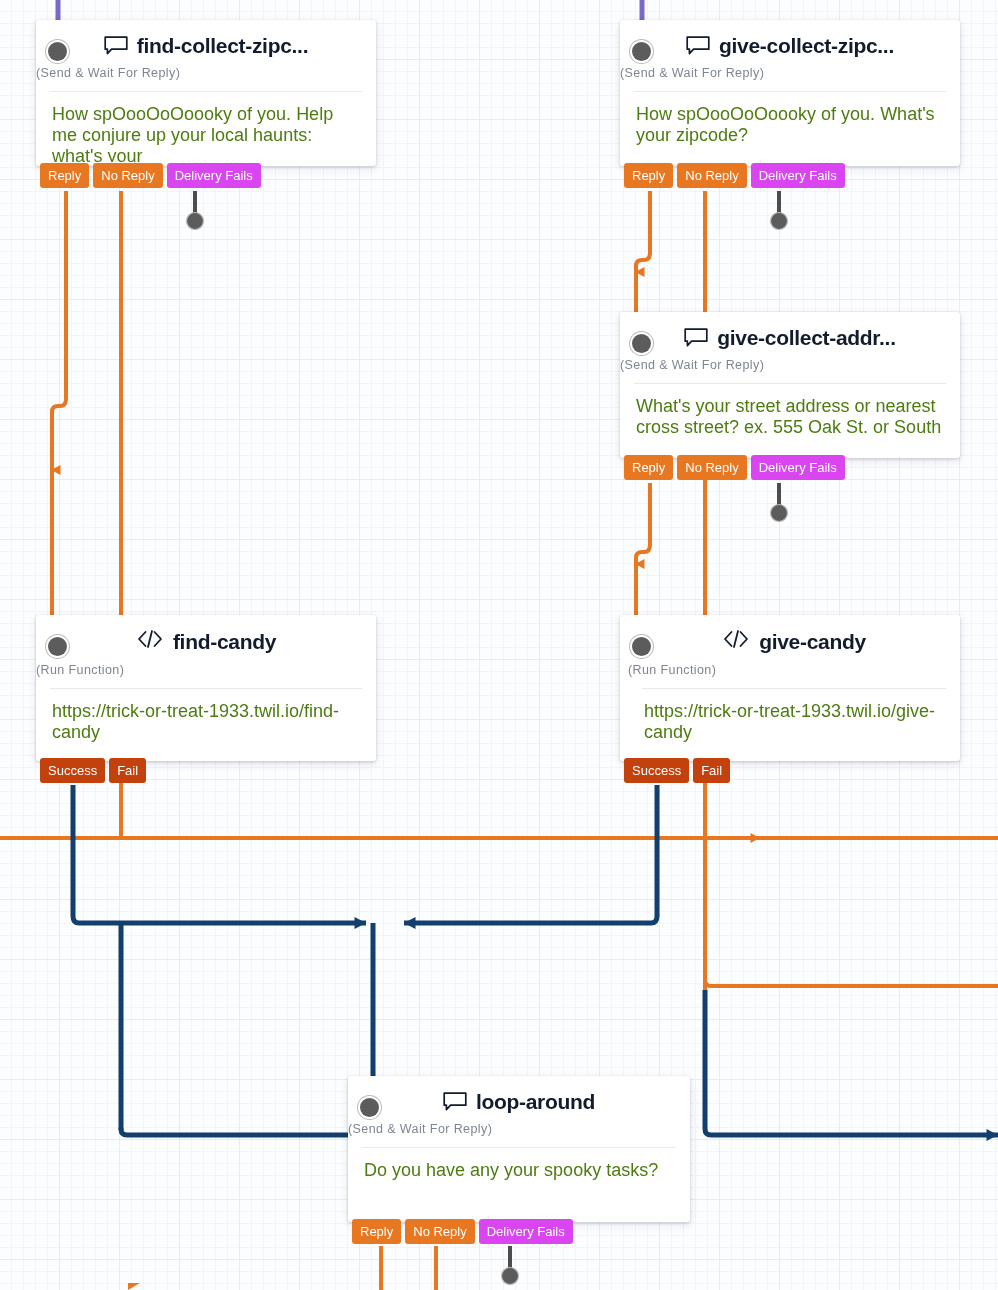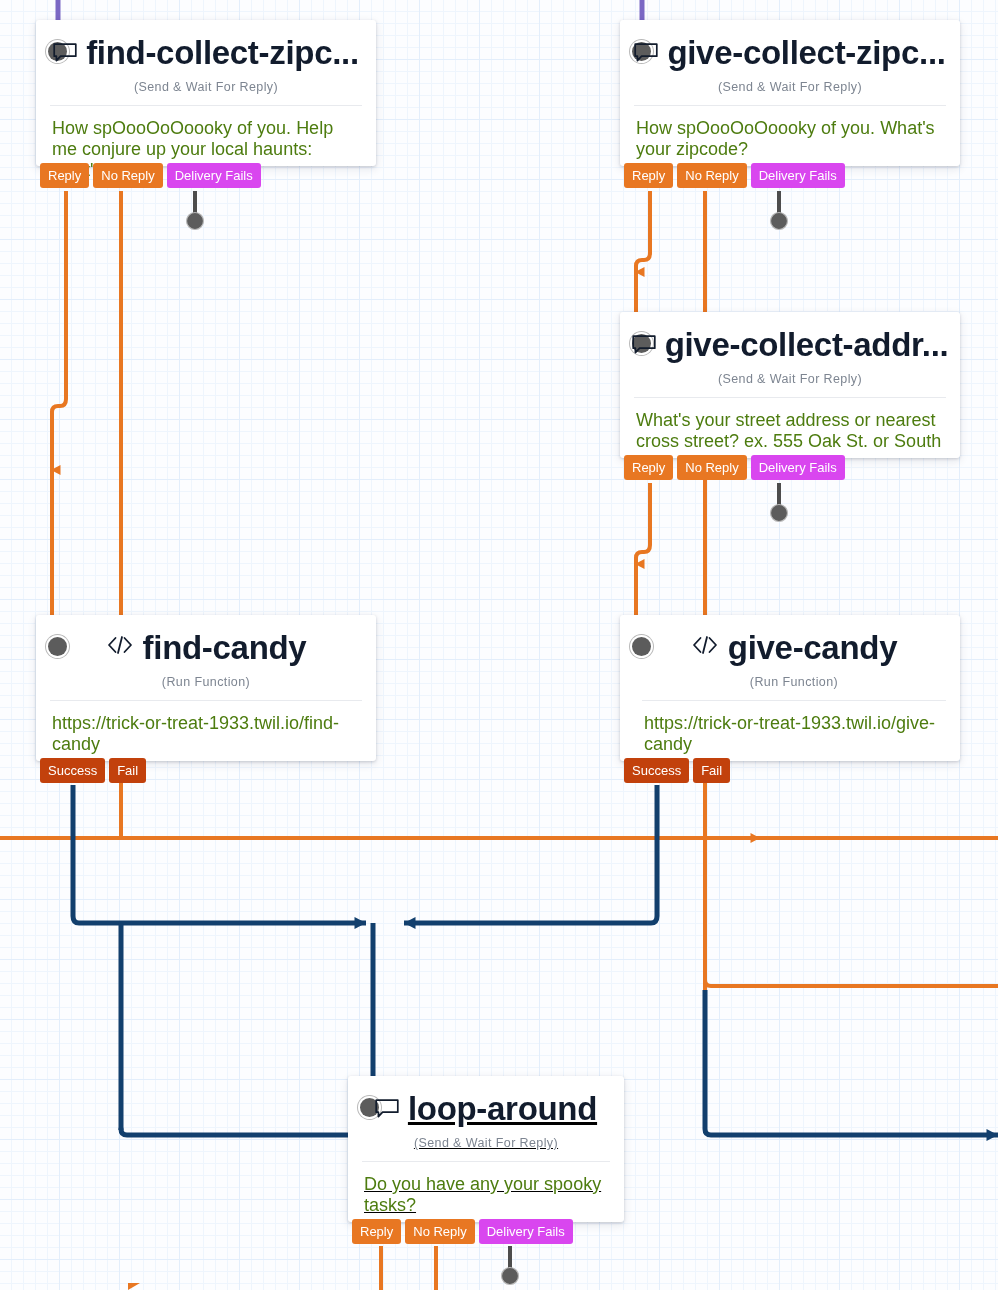--- a/index.html
+++ b/index.html
@@ -40,28 +40,27 @@
     display:flex;align-items:center;justify-content:center;
   }
   .node-dot{
     position:absolute;left:12px;top:22px;
     width:19px;height:19px;border-radius:50%;
     background:#5c5c5c;
     box-shadow:0 0 0 2px #ffffff, 0 0 0 3px #b9b9b9;
   }
   .node-title-wrap{display:flex;align-items:center;gap:9px;}
   .node-title{
-    font-size:33px;
+    font-size:21px;
     font-weight:600;
     color:#121c2d;
     letter-spacing:-.3px;
     white-space:nowrap;
   }
   .node-subtitle{
-    text-align:center;
     font-size:12.5px;
     color:#7d8591;
     letter-spacing:.4px;
     padding:8px 0 11px 0;
   }
   .node-divider{height:1px;background:#e8eaee;margin:0 14px;}
   .node-body{
     padding:12px 16px 14px 16px;
     font-size:18px;
     line-height:21px;
@@ -319,21 +318,21 @@
     </div>
     <div class="node-subtitle">(Run Function)</div>
     <div class="node-divider"></div>
     <div class="node-body">https://trick-or-treat-1933.twil.io/give-candy</div>
     <div class="ports">
       <div class="port blue">Success</div>
       <div class="port blue">Fail</div>
     </div>
   </div>
 
-  <div class="node" id="n-loop-around" style="left:348px;top:1076px;width:276px;height:146px;text-decoration:underline;">
+  <div class="node" id="n-loop-around" style="left:348px;top:1076px;width:342px;height:146px;">
     <div class="node-dot"></div>
     <div class="node-head">
       <div class="node-title-wrap">
         <span class="icon-chat">
           <svg width="24" height="20" viewBox="0 0 24 20">
             <path d="M1.2,1.2 H22.8 V13.2 H7.6 L3.4,17.6 V13.2 H1.2 Z" fill="none" stroke="#121c2d" stroke-width="1.7" stroke-linejoin="round"></path>
           </svg>
         </span>
         <span class="node-title">loop-around</span>
       </div>

